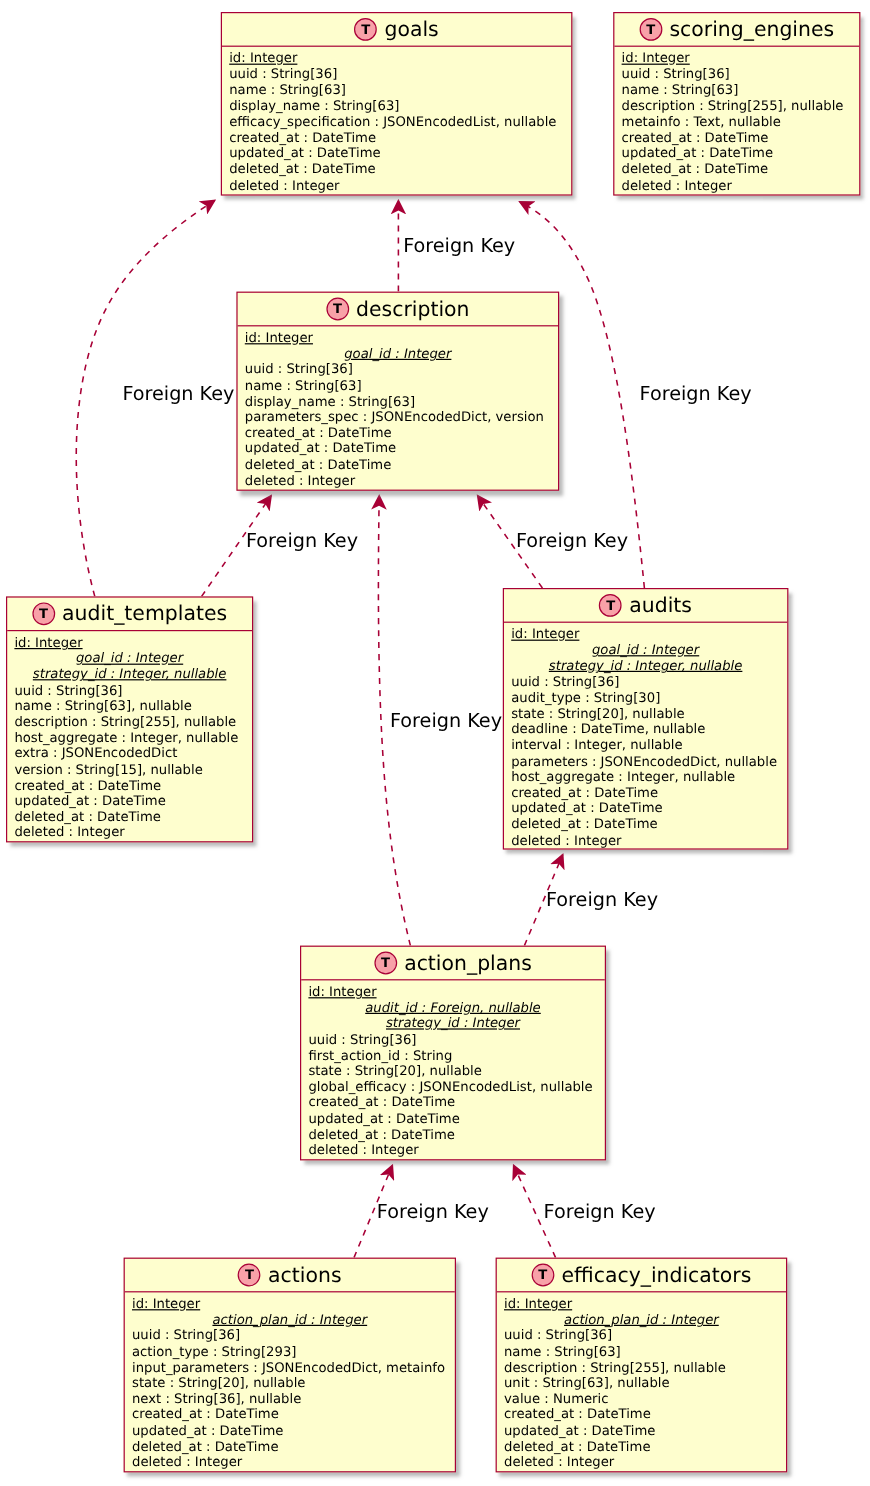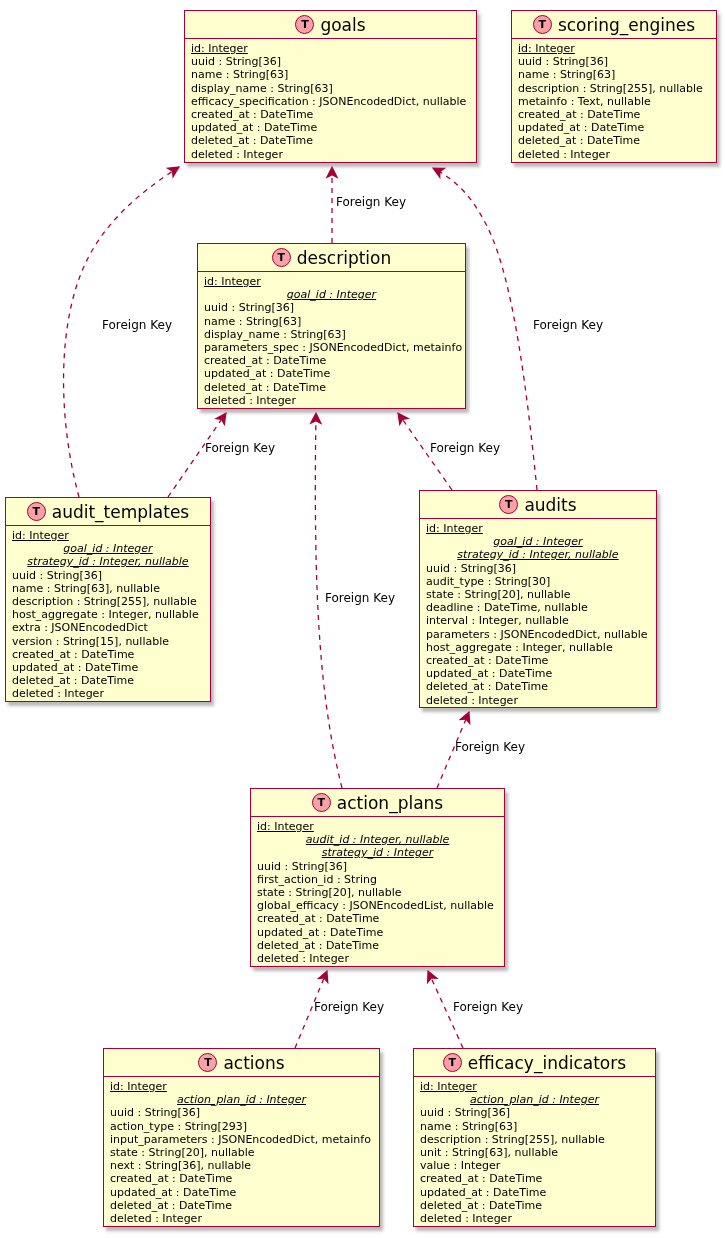--- a/index.html
+++ b/index.html
@@ -63,21 +63,21 @@
   .field-row {
     font-size: 11px;
     line-height: 13.2px;
     color: #000000;
     white-space: nowrap;
   }
   .field-row.pk { text-decoration: underline; }
   .field-row.fk { text-decoration: underline; font-style: italic; text-align: center; }
   .relation-label {
     position: absolute;
-    font-size: 12px;
+    font-size: 16px;
     color: #000000;
     white-space: nowrap;
   }
 </style>
 </head>
 <body>
 
 <div class="canvas">
   <svg id="relations-layer" width="725" height="1238" viewBox="0 0 725 1238" xmlns="http://www.w3.org/2000/svg">
     <defs>
@@ -101,21 +101,21 @@
       <div class="table-box" style="left: 184px; top: 10px; width: 293px; height: 153px;">
         <div class="table-header">
           <div class="stereo-circle">T</div>
           <div class="table-title">goals</div>
         </div>
         <div class="fields">
           <div class="field-row pk">id: Integer</div>
           <div class="field-row">uuid : String[36]</div>
           <div class="field-row">name : String[63]</div>
           <div class="field-row">display_name : String[63]</div>
-          <div class="field-row">efficacy_specification : JSONEncodedDict, nullable</div>
+          <div class="field-row">efficacy_specification : JSONEncodedList, nullable</div>
           <div class="field-row">created_at : DateTime</div>
           <div class="field-row">updated_at : DateTime</div>
           <div class="field-row">deleted_at : DateTime</div>
           <div class="field-row">deleted : Integer</div>
         </div>
       </div>
       <div class="table-box" style="left: 511px; top: 10px; width: 206px; height: 153px;">
         <div class="table-header">
           <div class="stereo-circle">T</div>
           <div class="table-title">scoring_engines</div>
@@ -136,21 +136,21 @@
         <div class="table-header">
           <div class="stereo-circle">T</div>
           <div class="table-title">description</div>
         </div>
         <div class="fields">
           <div class="field-row pk">id: Integer</div>
           <div class="field-row fk">goal_id : Integer</div>
           <div class="field-row">uuid : String[36]</div>
           <div class="field-row">name : String[63]</div>
           <div class="field-row">display_name : String[63]</div>
-          <div class="field-row">parameters_spec : JSONEncodedDict, metainfo</div>
+          <div class="field-row">parameters_spec : JSONEncodedDict, version</div>
           <div class="field-row">created_at : DateTime</div>
           <div class="field-row">updated_at : DateTime</div>
           <div class="field-row">deleted_at : DateTime</div>
           <div class="field-row">deleted : Integer</div>
         </div>
       </div>
       <div class="table-box" style="left: 5px; top: 497px; width: 206px; height: 205px;">
         <div class="table-header">
           <div class="stereo-circle">T</div>
           <div class="table-title">audit_templates</div>
@@ -193,21 +193,21 @@
           <div class="field-row">deleted : Integer</div>
         </div>
       </div>
       <div class="table-box" style="left: 250px; top: 788px; width: 255px; height: 179px;">
         <div class="table-header">
           <div class="stereo-circle">T</div>
           <div class="table-title">action_plans</div>
         </div>
         <div class="fields">
           <div class="field-row pk">id: Integer</div>
-          <div class="field-row fk">audit_id : Integer, nullable</div>
+          <div class="field-row fk">audit_id : Foreign, nullable</div>
           <div class="field-row fk">strategy_id : Integer</div>
           <div class="field-row">uuid : String[36]</div>
           <div class="field-row">first_action_id : String</div>
           <div class="field-row">state : String[20], nullable</div>
           <div class="field-row">global_efficacy : JSONEncodedList, nullable</div>
           <div class="field-row">created_at : DateTime</div>
           <div class="field-row">updated_at : DateTime</div>
           <div class="field-row">deleted_at : DateTime</div>
           <div class="field-row">deleted : Integer</div>
         </div>
@@ -236,21 +236,21 @@
           <div class="stereo-circle">T</div>
           <div class="table-title">efficacy_indicators</div>
         </div>
         <div class="fields">
           <div class="field-row pk">id: Integer</div>
           <div class="field-row fk">action_plan_id : Integer</div>
           <div class="field-row">uuid : String[36]</div>
           <div class="field-row">name : String[63]</div>
           <div class="field-row">description : String[255], nullable</div>
           <div class="field-row">unit : String[63], nullable</div>
-          <div class="field-row">value : Integer</div>
+          <div class="field-row">value : Numeric</div>
           <div class="field-row">created_at : DateTime</div>
           <div class="field-row">updated_at : DateTime</div>
           <div class="field-row">deleted_at : DateTime</div>
           <div class="field-row">deleted : Integer</div>
         </div>
       </div>
     </div>
   <div id="labels-layer">
       <div class="relation-label" style="left: 336px; top: 195px;">Foreign Key</div>
       <div class="relation-label" style="left: 102px; top: 318px;">Foreign Key</div>

